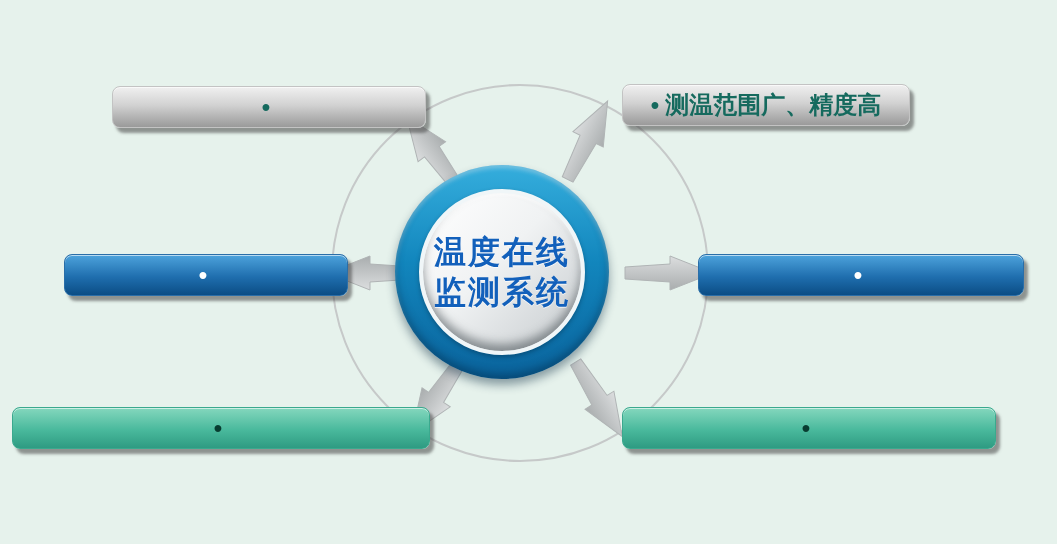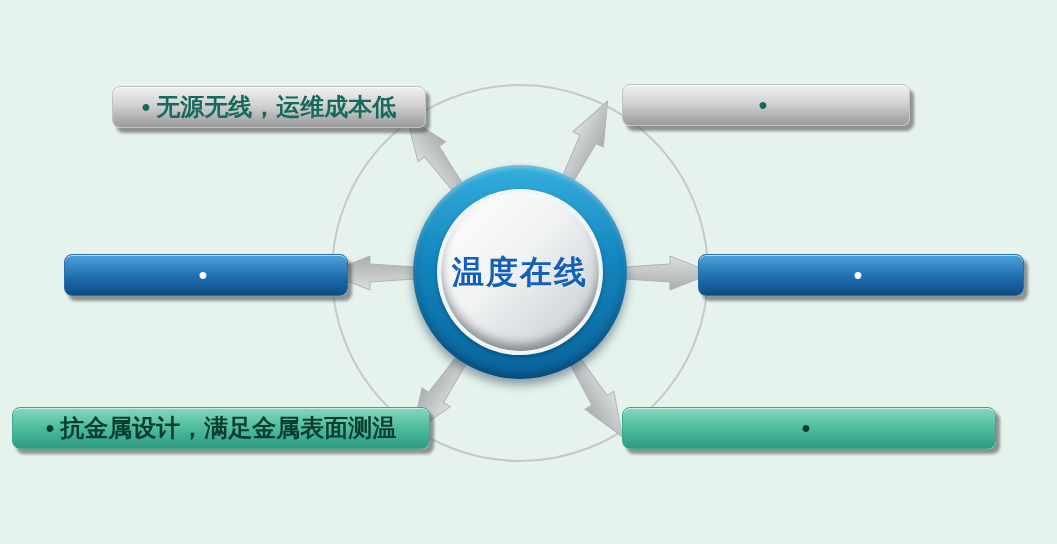--- a/index.html
+++ b/index.html
@@ -7,21 +7,21 @@
   .canvas{
     position:relative;
     width:1057px;height:544px;
     background:#e6f2ec;
     overflow:hidden;
   }
   .orbit-svg{position:absolute;left:0;top:0;width:1057px;height:544px;}
 
   
   .badge{
-    position:absolute;left:413px;top:165px;
+    position:absolute;left:395px;top:165px;
     width:214px;height:214px;border-radius:50%;
     background:linear-gradient(180deg,#35aedd 0%,#1286bd 45%,#0a639c 100%);
     box-shadow:0 6px 10px rgba(20,50,70,.45), inset 0 -5px 8px rgba(0,40,70,.45), inset 0 3px 4px rgba(255,255,255,.35);
     display:flex;align-items:center;justify-content:center;
   }
   .badge-inner{
     width:158px;height:158px;border-radius:50%;
     border:4px solid #f0f6f8;
     background:linear-gradient(135deg,#ffffff 0%,#f0f2f3 45%,#c5cacd 100%);
     box-shadow:inset 0 -7px 10px rgba(65,75,80,.55), inset 0 2px 3px #ffffff, 0 2px 4px rgba(0,30,50,.35);
@@ -90,43 +90,43 @@
       <path transform="translate(520,273) rotate(-126)" d="M105 -6 L150 -9 L150 -17 L193 0 L150 17 L150 9 L105 6 Z"></path>
       <path transform="translate(520,273) rotate(58)" d="M105 -6 L150 -9 L150 -17 L193 0 L150 17 L150 9 L105 6 Z"></path>
       <path transform="translate(520,273) rotate(124)" d="M105 -6 L150 -9 L150 -17 L193 0 L150 17 L150 9 L105 6 Z"></path>
     </g>
   </svg>
 
   <div class="badge">
     <div class="badge-inner">
       <div class="badge-title">
         <div>温度在线</div>
+        <div>监测系统</div>
       </div>
     </div>
   </div>
 
   <div class="feature-box gray pos-tl">
     <span class="bullet">•</span>
-    <span class="label">无源无线，运维成本低</span>
   </div>
 
   <div class="feature-box gray pos-tr">
     <span class="bullet">•</span>
+    <span class="label">测温范围广、精度高</span>
   </div>
 
   <div class="feature-box blue pos-ml">
     <span class="bullet">•</span>
   </div>
 
   <div class="feature-box blue pos-mr">
     <span class="bullet">•</span>
   </div>
 
   <div class="feature-box teal pos-bl">
     <span class="bullet">•</span>
-    <span class="label">抗金属设计，满足金属表面测温</span>
   </div>
 
   <div class="feature-box teal pos-br">
     <span class="bullet">•</span>
   </div>
 
 </div>
 
 </body></html>

